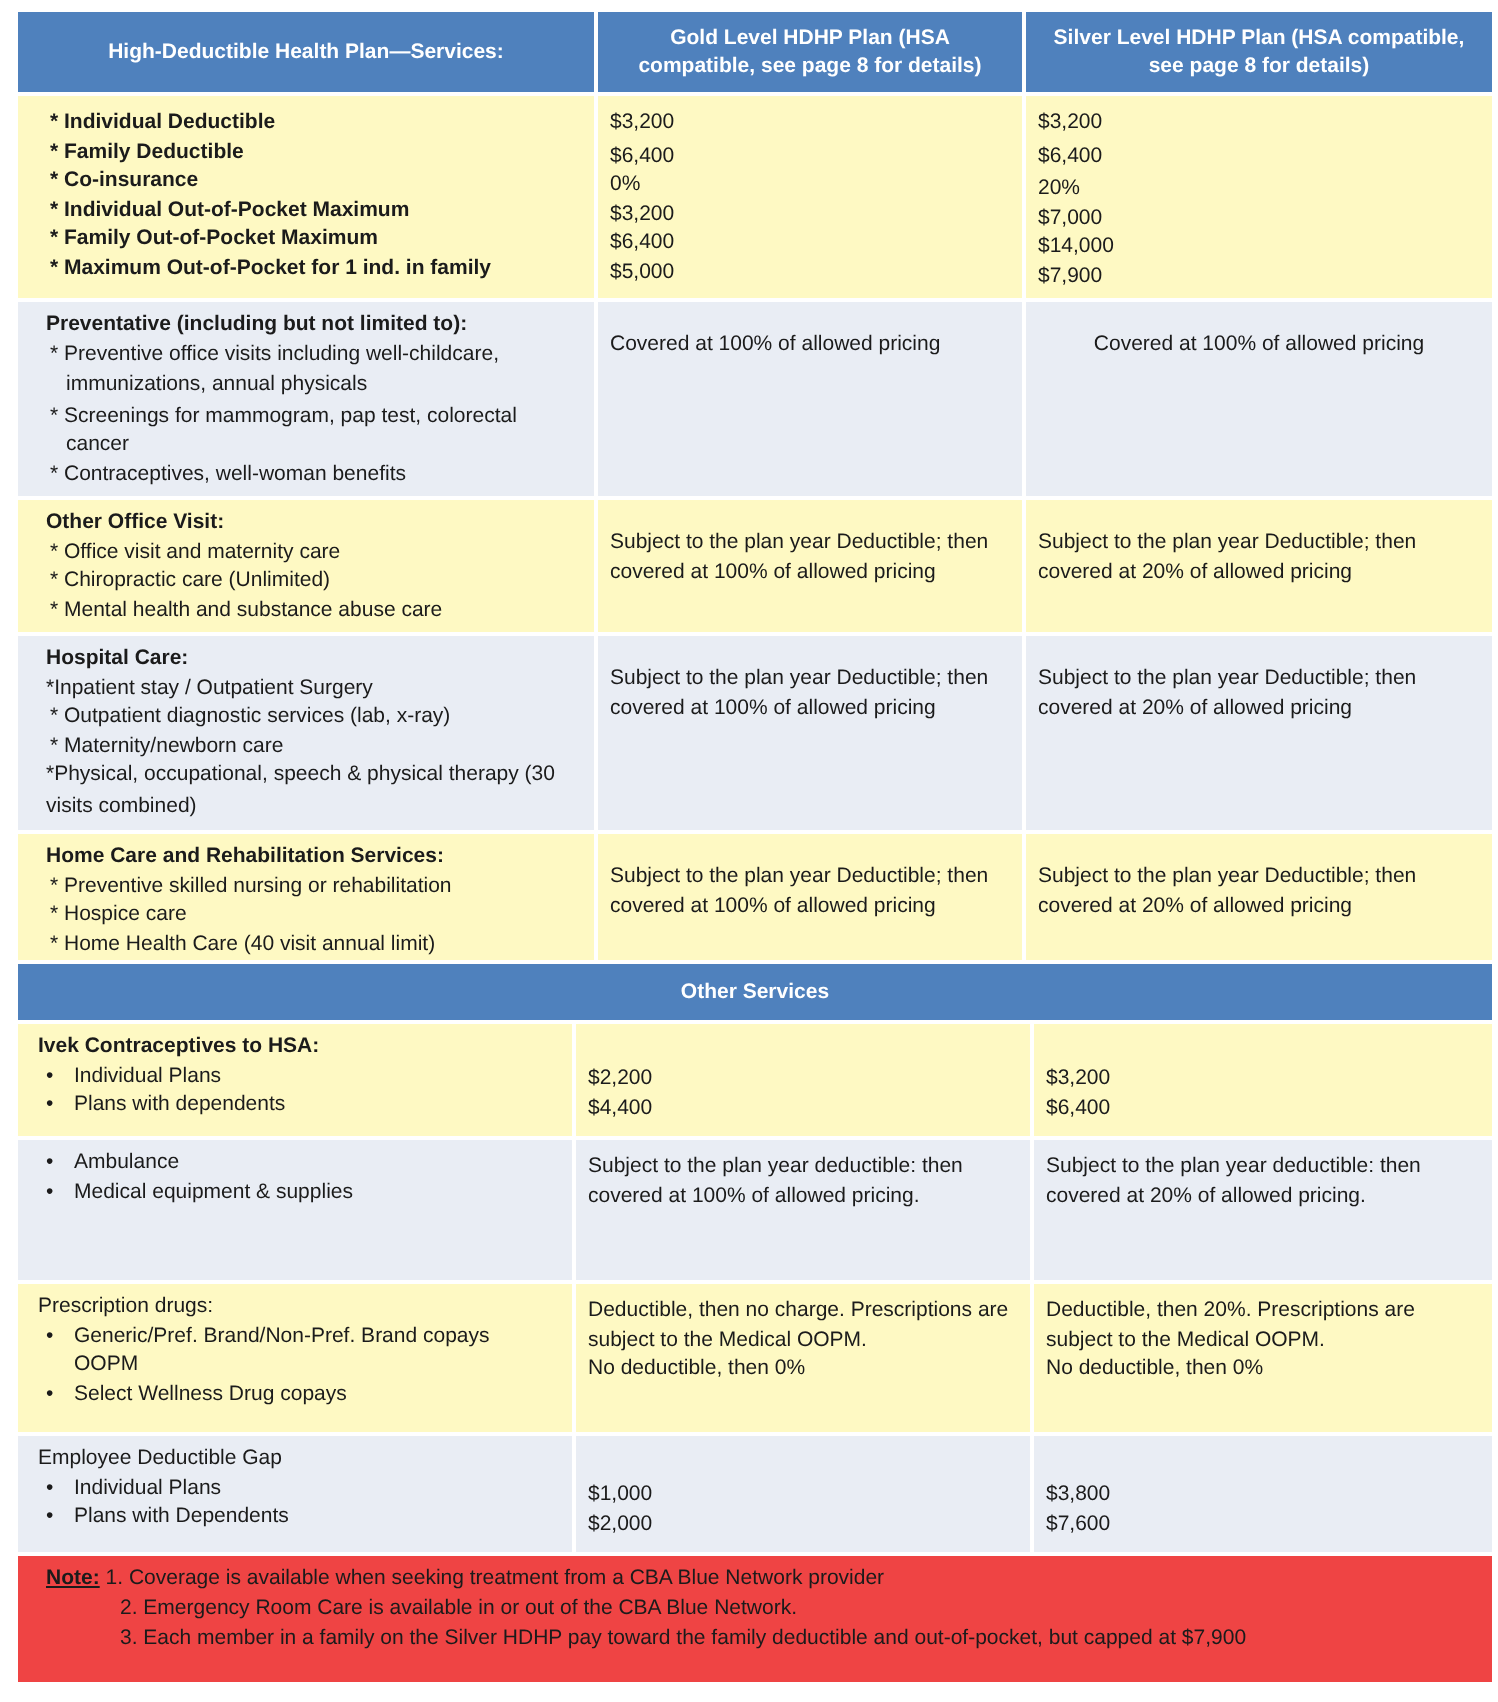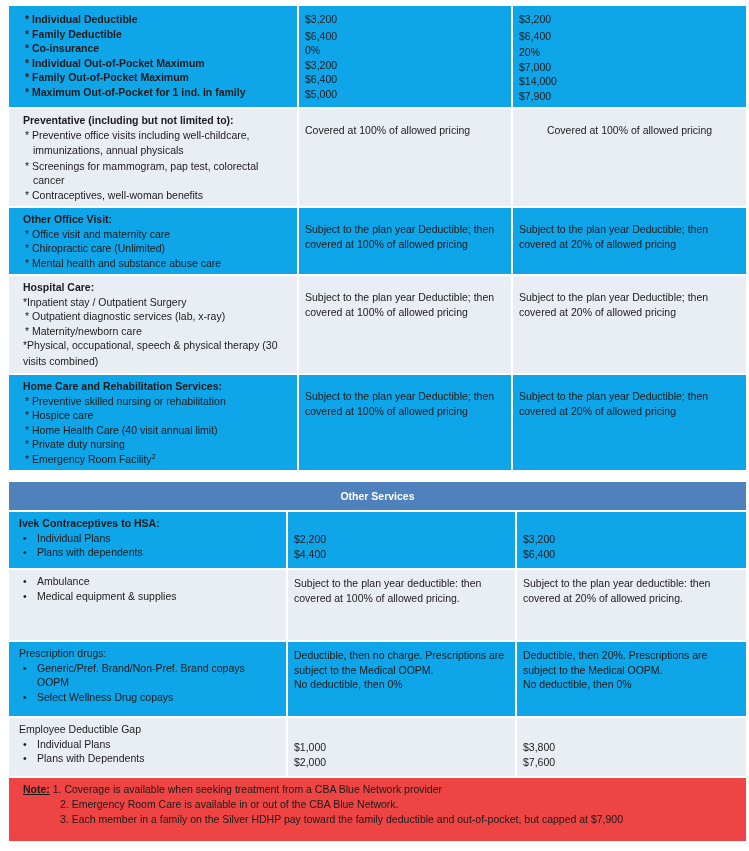--- a/index.html
+++ b/index.html
@@ -3,21 +3,21 @@
 <meta charset="utf-8">
 <style>
   html, body { margin: 0; padding: 0; background: #ffffff; }
   body {
     width: 749px; height: 851px; position: relative; overflow: hidden;
     font-family: "Liberation Sans", sans-serif; color: #1b1b1b;
   }
   table { border-collapse: collapse; table-layout: fixed; position: absolute; }
   td, th { border: 2px solid #ffffff; vertical-align: top; font-size: 10.5px; line-height: 14.5px; }
   .hdr { background: #4f81bd; color: #ffffff; font-weight: bold; text-align: center; vertical-align: middle; font-size: 10.5px; line-height: 14px; }
-  .dark { background: #0ea5e9; }
+  .dark { background: #fef9c3; }
   .light { background: #e9edf4; }
   .svc { padding: 4px 8px 4px 14px; }
   .val { padding: 6px 6px 4px 6px; }
   .val.center { text-align: center; }
   .b { font-weight: bold; }
   .li { display: block; padding-left: 10px; text-indent: -8px; }
   .bul { display: block; padding-left: 18px; position: relative; }
   .bul::before { content: "\2022"; position: absolute; left: 4px; }
   .vline { display: block; }
   #t1 { left: 7px; top: 4px; width: 739px; }
@@ -30,20 +30,25 @@
 </head>
 <body>
 
 <table id="t1">
   <colgroup>
       <col style="width:290px">
       <col style="width:214px">
       <col style="width:235px">
     </colgroup>
   <tbody>
+      <tr style="height:42px">
+    <th class="hdr">High-Deductible Health Plan—Services:</th>
+    <th class="hdr" style="padding:0 8px">Gold Level HDHP Plan (HSA compatible, see page 8 for details)</th>
+    <th class="hdr" style="padding:0 6px">Silver Level HDHP Plan (HSA compatible, see page 8 for details)</th>
+  </tr>
   <tr class="dark" style="height:97px">
     <td class="svc b" style="padding-top:6px">
       <span class="li">* Individual Deductible</span>
       <span class="li">* Family Deductible</span>
       <span class="li">* Co-insurance</span>
       <span class="li">* Individual Out-of-Pocket Maximum</span>
       <span class="li">* Family Out-of-Pocket Maximum</span>
       <span class="li">* Maximum Out-of-Pocket  for 1 ind. in family</span>
     </td>
     <td class="val">

